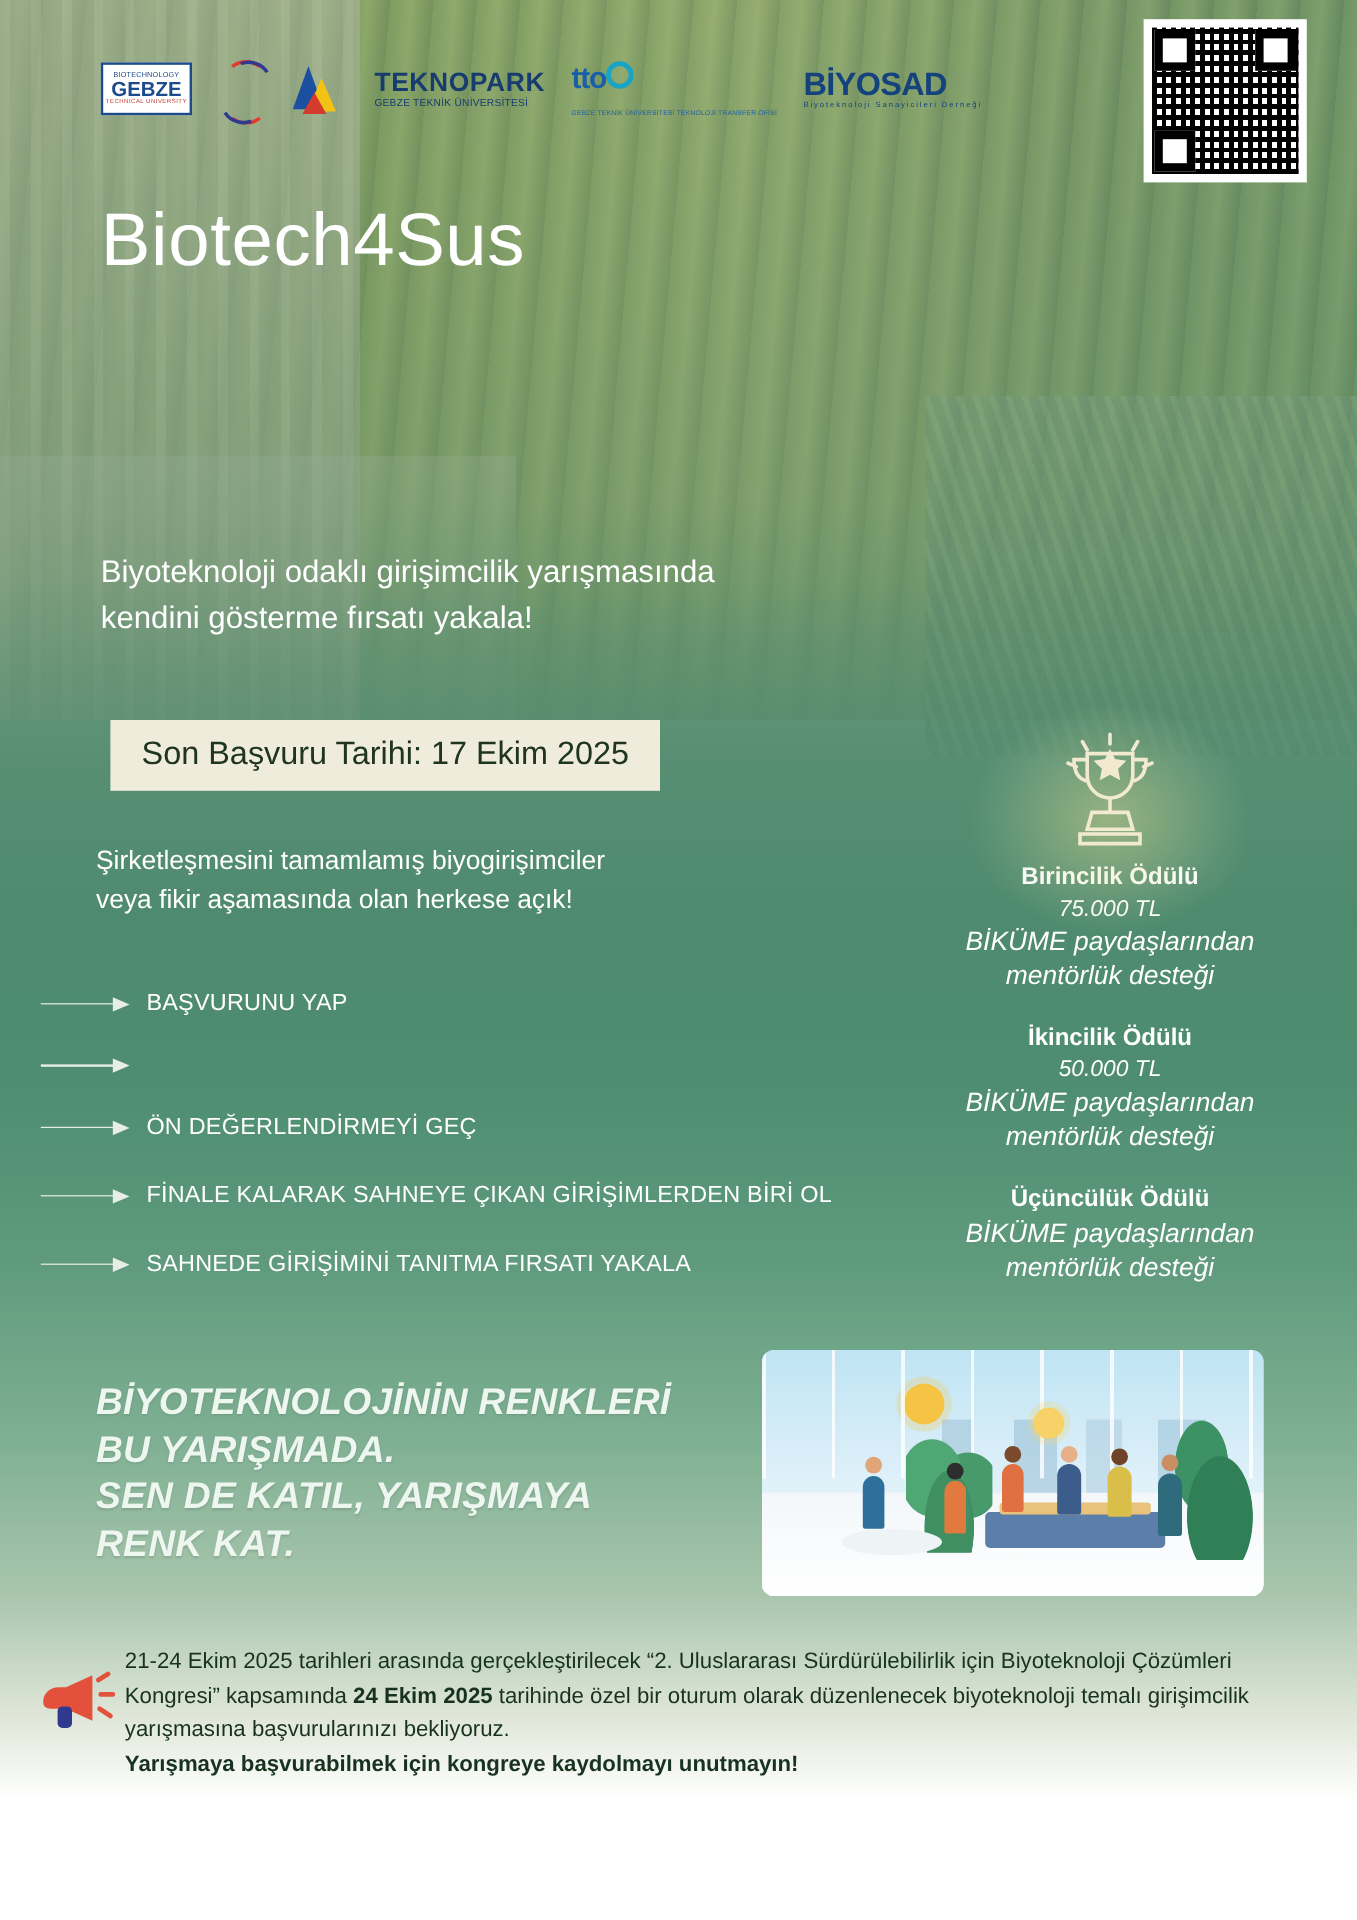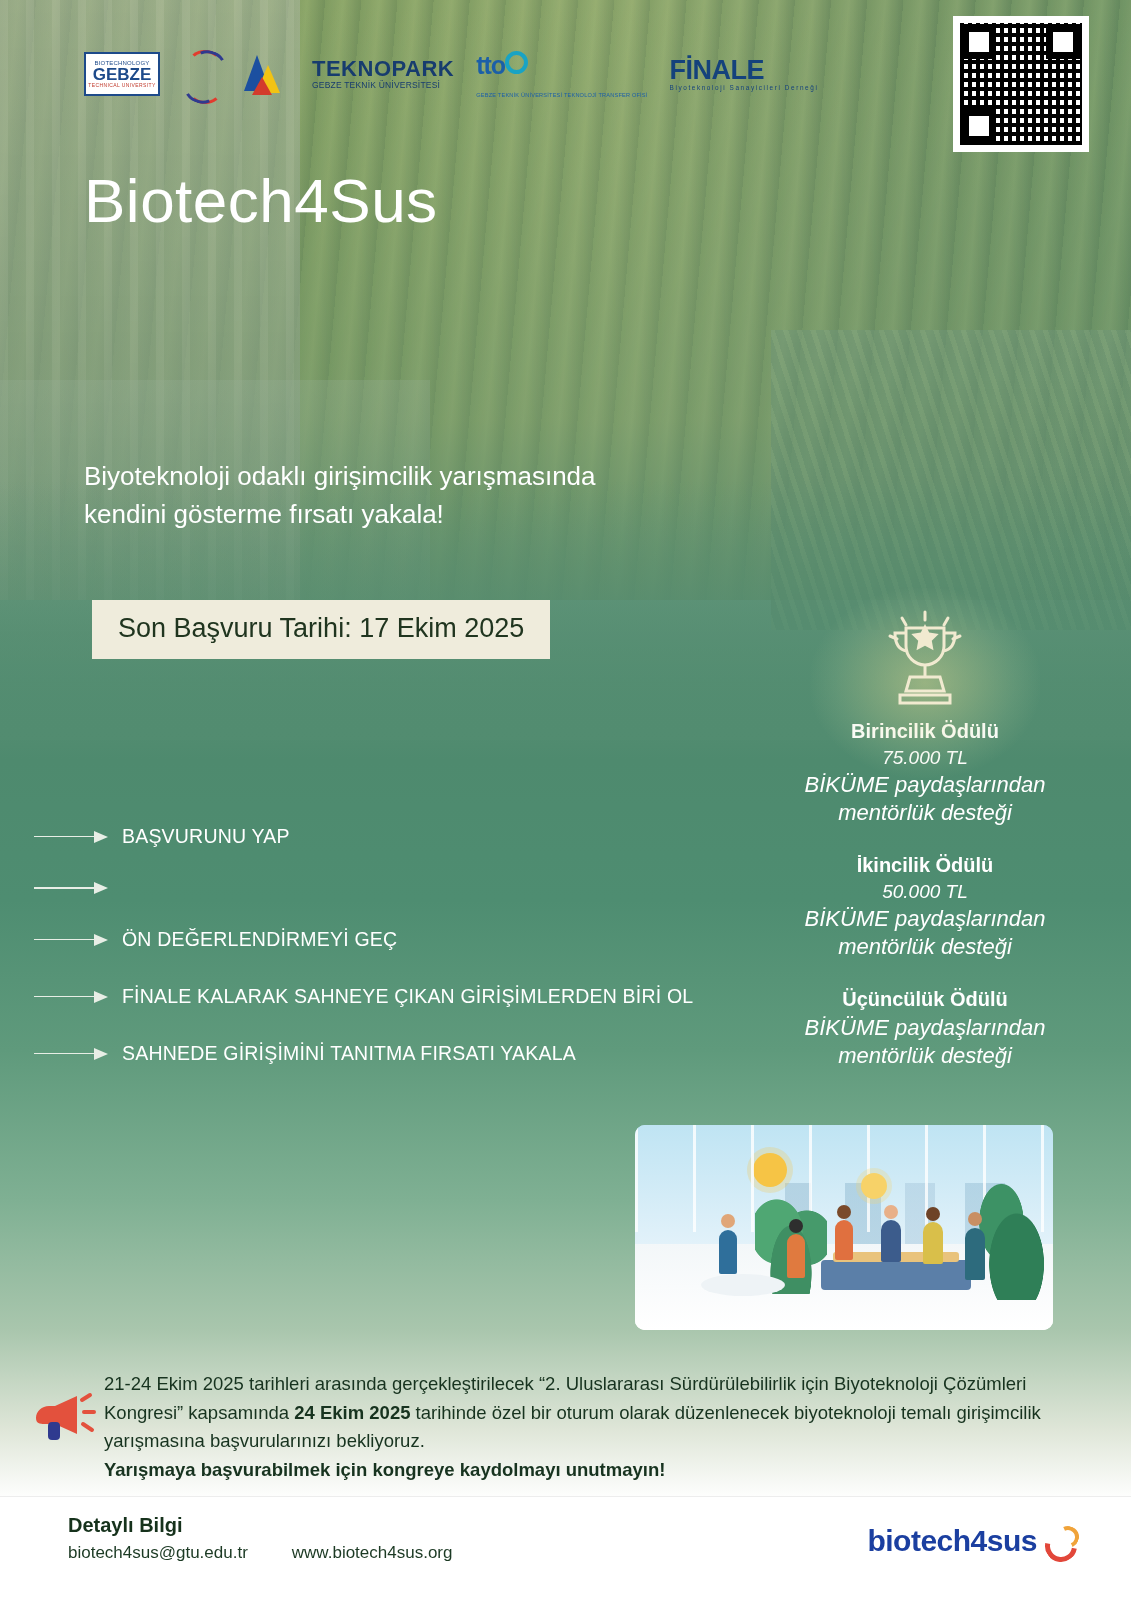--- a/index.html
+++ b/index.html
@@ -358,21 +358,21 @@
         <div class="circ">
           <span class="letters">tto</span>
           <span class="ring"></span>
         </div>
         <div class="sub">GEBZE TEKNİK ÜNİVERSİTESİ TEKNOLOJİ TRANSFER OFİSİ</div>
       </div>
     </div>
 
     <div class="logo logo-biyosad">
       <div>
-        <div class="t1">FİNALE</div>
+        <div class="t1">BİYOSAD</div>
         <div class="t2">Biyoteknoloji Sanayicileri Derneği</div>
       </div>
     </div>
 
   </div>
 
   <div class="qr">
     <div class="grid">
       <span class="eye tl"></span>
       <span class="eye tr"></span>
@@ -382,20 +382,24 @@
 
   <div class="title-main">Biotech4Sus</div>
 
   <div class="lede">
     <div>Biyoteknoloji odaklı girişimcilik yarışmasında</div>
     <div>kendini gösterme fırsatı yakala!</div>
   </div>
 
   <div class="deadline">Son Başvuru Tarihi: 17 Ekim 2025</div>
 
+  <div class="open-to">
+    <div>Şirketleşmesini tamamlamış biyogirişimciler</div>
+    <div>veya fikir aşamasında olan herkese açık!</div>
+  </div>
 
   <div class="steps">
     <div class="step">
       <span class="arrow">
           <i class="line"></i>
           <i class="head"></i>
         </span>
       <span class="step-label">BAŞVURUNU YAP</span>
     </div>
     <div class="step">
@@ -456,20 +460,26 @@
       <div class="mentor">mentörlük desteği</div>
     </div>
 
     <div class="prize">
       <div class="name">Üçüncülük Ödülü</div>
       <div class="mentor">BİKÜME paydaşlarından</div>
       <div class="mentor">mentörlük desteği</div>
     </div>
   </div>
 
+  <div class="slogan">
+    <div>BİYOTEKNOLOJİNİN RENKLERİ</div>
+    <div>BU YARIŞMADA.</div>
+    <div>SEN DE KATIL, YARIŞMAYA</div>
+    <div>RENK KAT.</div>
+  </div>
 
   <div class="illus">
     <div class="il-sky"></div>
     <div class="il-city"></div>
     <div class="il-sun"></div>
     <div class="il-win"></div>
     <div class="il-floor"></div>
     <div class="il-plant"></div>
     <div class="il-plant2"></div>
     <div class="il-pod"></div>
@@ -489,28 +499,14 @@
       <rect x="18" y="30" width="12" height="18" rx="4" fill="#2f3a8f"></rect>
       <path d="M52 8l8-5M54 20h10M53 32l9 6" stroke="#e3513d" stroke-width="4" stroke-linecap="round"></path>
     </svg>
   </div>
 
   <div class="note">
     <span>21-24 Ekim 2025 tarihleri arasında gerçekleştirilecek “2. Uluslararası Sürdürülebilirlik için Biyoteknoloji Çözümleri Kongresi” kapsamında </span><b>24 Ekim 2025</b><span> tarihinde özel bir oturum olarak düzenlenecek biyoteknoloji temalı girişimcilik yarışmasına başvurularınızı bekliyoruz.</span>
     <div class="lastline">Yarışmaya başvurabilmek için kongreye kaydolmayı unutmayın!</div>
   </div>
 
-  <div class="footer">
-    <div class="footer-sep"></div>
-    <div class="contact">
-      <div class="h">Detaylı Bilgi</div>
-      <div class="row">
-        <span class="mail">biotech4sus@gtu.edu.tr</span>
-        <span class="web">www.biotech4sus.org</span>
-      </div>
-    </div>
-    <div class="brand">
-      <span class="txt">biotech4sus</span>
-      <span class="swoosh"></span>
-    </div>
-  </div>
 
 </div>
 
 </body></html>

